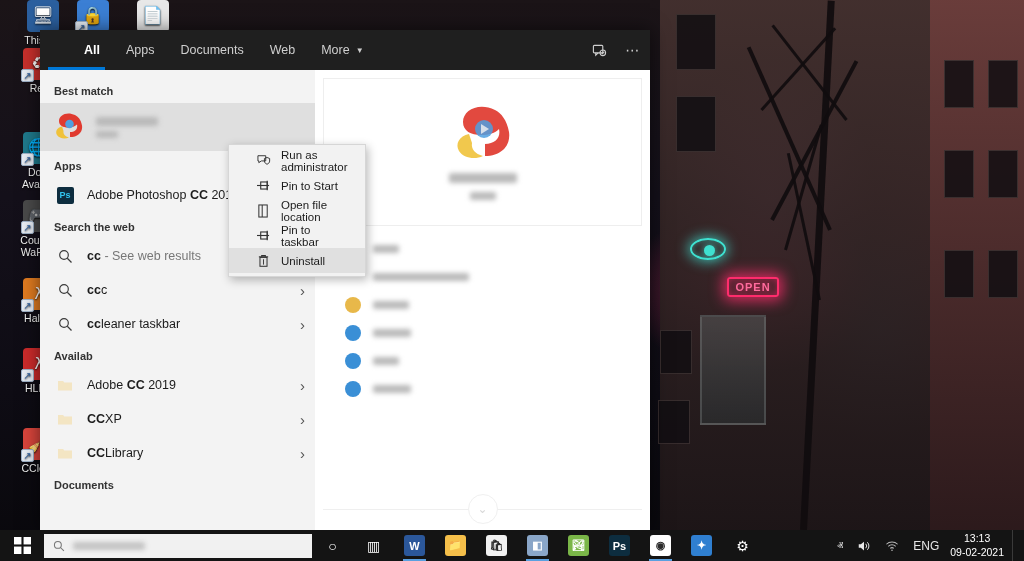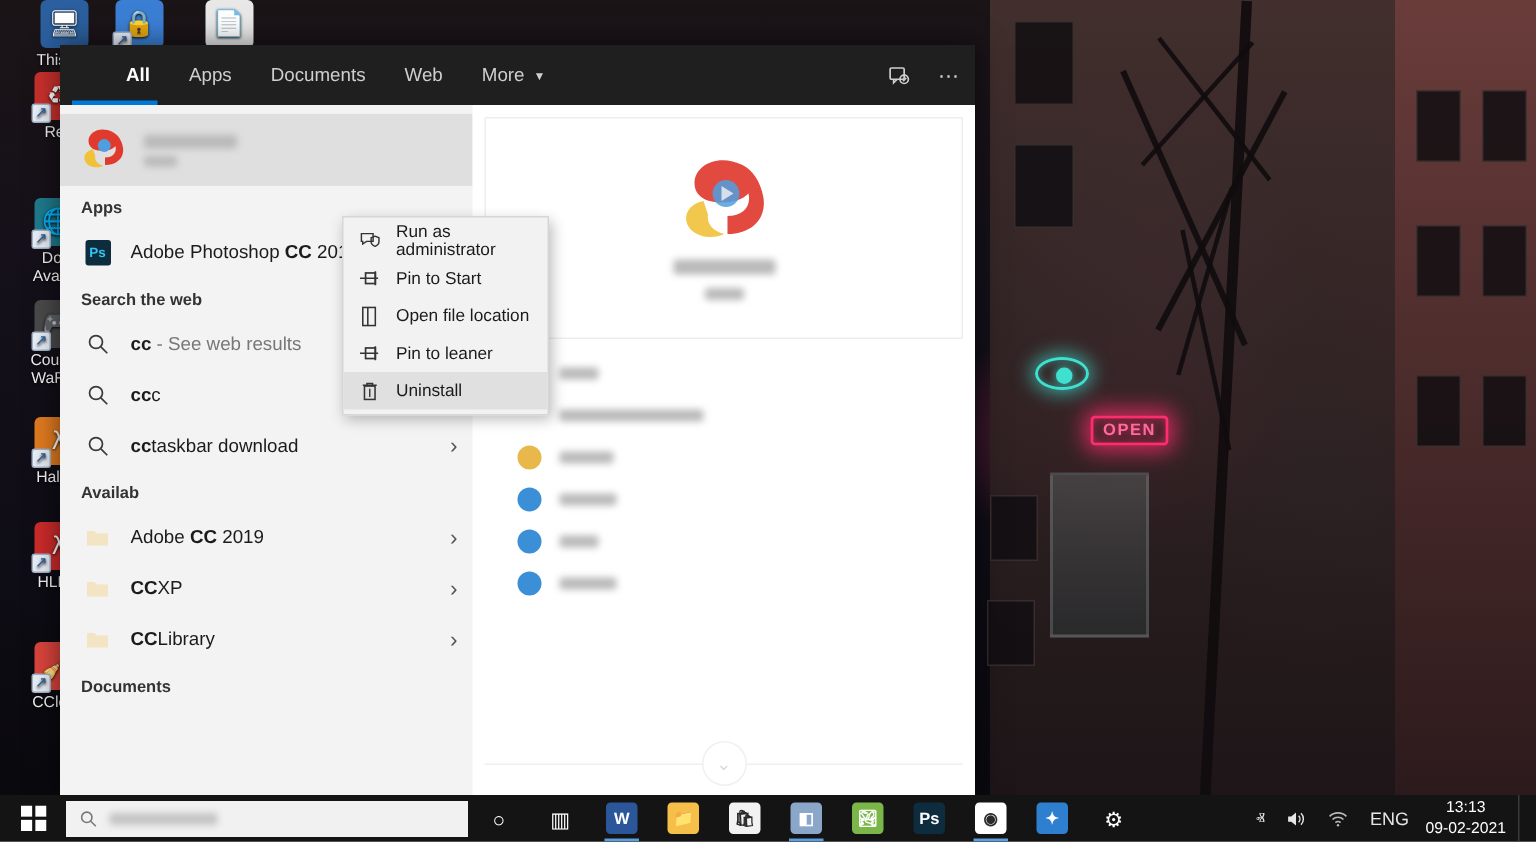--- a/index.html
+++ b/index.html
@@ -203,21 +203,21 @@
     width: 138px;
     background: #f2f2f2;
     border: 1px solid #d6d6d6;
     box-shadow: 2px 3px 9px rgba(0,0,0,0.28);
     padding: 3px 0;
     z-index: 50;
   }
   .ctx-item {
     display: flex; align-items: center;
     height: 25px;
-    padding: 0 9px;
+    padding: 0 26px;
     font-size: 11.5px; color: #1b1b1b;
     cursor: default;
   }
   .ctx-item.highlight { background: #e0e0e0; }
   .ctx-item .cicon {
     width: 17px; flex: 0 0 17px; margin-right: 9px;
     display: flex; align-items: center; justify-content: center;
     color: #333;
   }
 
@@ -356,20 +356,21 @@
       </svg>
     </div>
     <div class="hdr-btn">
       <span style="letter-spacing:1.5px;font-size:14px;line-height:10px;">⋯</span>
     </div>
   </div>
 
   <div id="panel-body">
 
     <div id="results-col">
+        <div class="section-head">Best match</div>
         <div id="best-match-row">
           <div id="bm-icon"><svg viewBox="0 0 30 30">
               <path d="M21 3 C13 -1 5 3 5 9 C5 13.5 9 15.5 14 15.5 C18 15.5 21 14.5 23 12.5 C24 17 21 20 16 20 L16 25 C24 25 29 20 28 13.5 C27 7.5 24 4.5 21 3 Z" fill="#e03a2f"></path>
               <path d="M8 14.5 C3 15.5 1 19.5 3 23 C5 26.5 11 27.5 15 25.5 C11 24.5 9 22 9.5 19 Z" fill="#f0c23a"></path>
               <circle cx="15.5" cy="12" r="4.3" fill="#4f9fe0"></circle>
             </svg></div>
           <div id="bm-text">
             <div class="blurred-bar" style="width: 62px;">CCleaner</div>
             <div class="blurred-bar" style="width: 22px; height: 7px;">App</div>
           </div>
@@ -401,21 +402,21 @@
           <div class="rlabel"><span class="bold">cc</span><span>c</span></div>
           <div class="rchev" style="font-size: 15px;">›</div>
         </div>
         <div class="res-row">
           <div class="ricon">
             <svg width="15" height="15" viewBox="0 0 16 16">
               <circle cx="6.4" cy="6.4" r="4.6" fill="none" stroke="#3a3a3a" stroke-width="1.25"></circle>
               <line x1="9.9" y1="9.9" x2="14.4" y2="14.4" stroke="#3a3a3a" stroke-width="1.25"></line>
             </svg>
           </div>
-          <div class="rlabel"><span class="bold">cc</span><span>taskbar download</span></div>
+          <div class="rlabel"><span class="bold">cc</span><span>leaner taskbar</span></div>
           <div class="rchev" style="font-size: 15px;">›</div>
         </div>
         <div class="section-head">Availab</div>
         <div class="res-row">
           <div class="ricon">
             <svg width="16" height="14" viewBox="0 0 16 14">
               <path d="M1 3 h5 l1.4 1.6 H15 v8 H1 Z" fill="#f2d99a" opacity="0.55"></path>
             </svg>
           </div>
           <div class="rlabel"><span>Adobe </span><span class="bold">CC</span><span> 2019</span></div>
@@ -520,21 +521,21 @@
       <span>Open file location</span>
     </div>
     <div class="ctx-item">
       <div class="cicon">
         <svg width="15" height="13" viewBox="0 0 16 14">
           <line x1="1" y1="7" x2="14" y2="7" stroke="#333" stroke-width="1.2"></line>
           <rect x="5" y="3.2" width="7" height="7.6" fill="none" stroke="#333" stroke-width="1.2"></rect>
           <line x1="12" y1="2" x2="12" y2="12" stroke="#333" stroke-width="1.2"></line>
         </svg>
       </div>
-      <span>Pin to leaner</span>
+      <span>Pin to taskbar</span>
     </div>
     <div class="ctx-item highlight">
       <div class="cicon">
         <svg width="13" height="14" viewBox="0 0 14 15">
           <path d="M2 3 h10" stroke="#333" stroke-width="1.1"></path>
           <path d="M5 3 v-1.3 h4 V3" fill="none" stroke="#333" stroke-width="1.1"></path>
           <rect x="3.2" y="3.6" width="7.6" height="9.6" fill="none" stroke="#333" stroke-width="1.1"></rect>
           <line x1="7" y1="5.6" x2="7" y2="11.4" stroke="#333" stroke-width="1"></line>
         </svg>
       </div>

